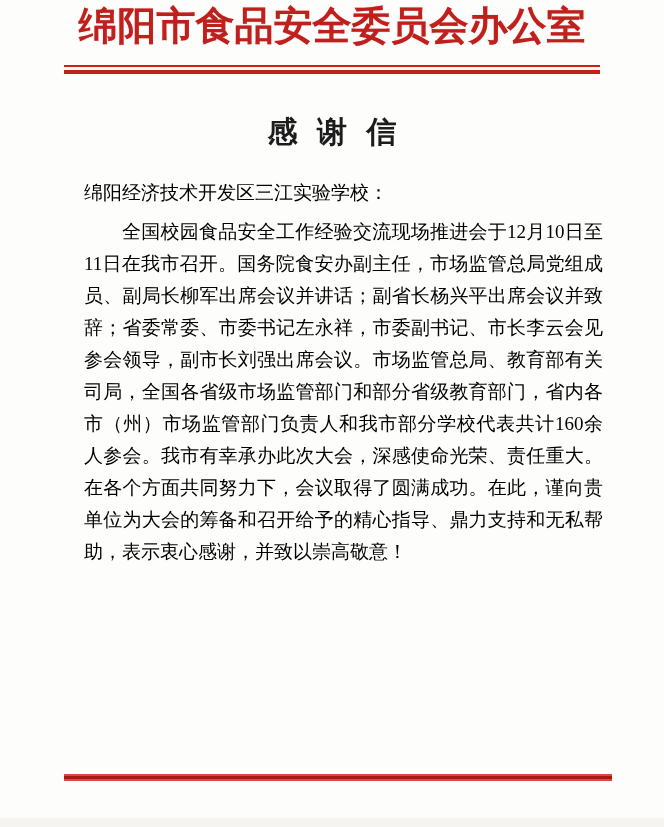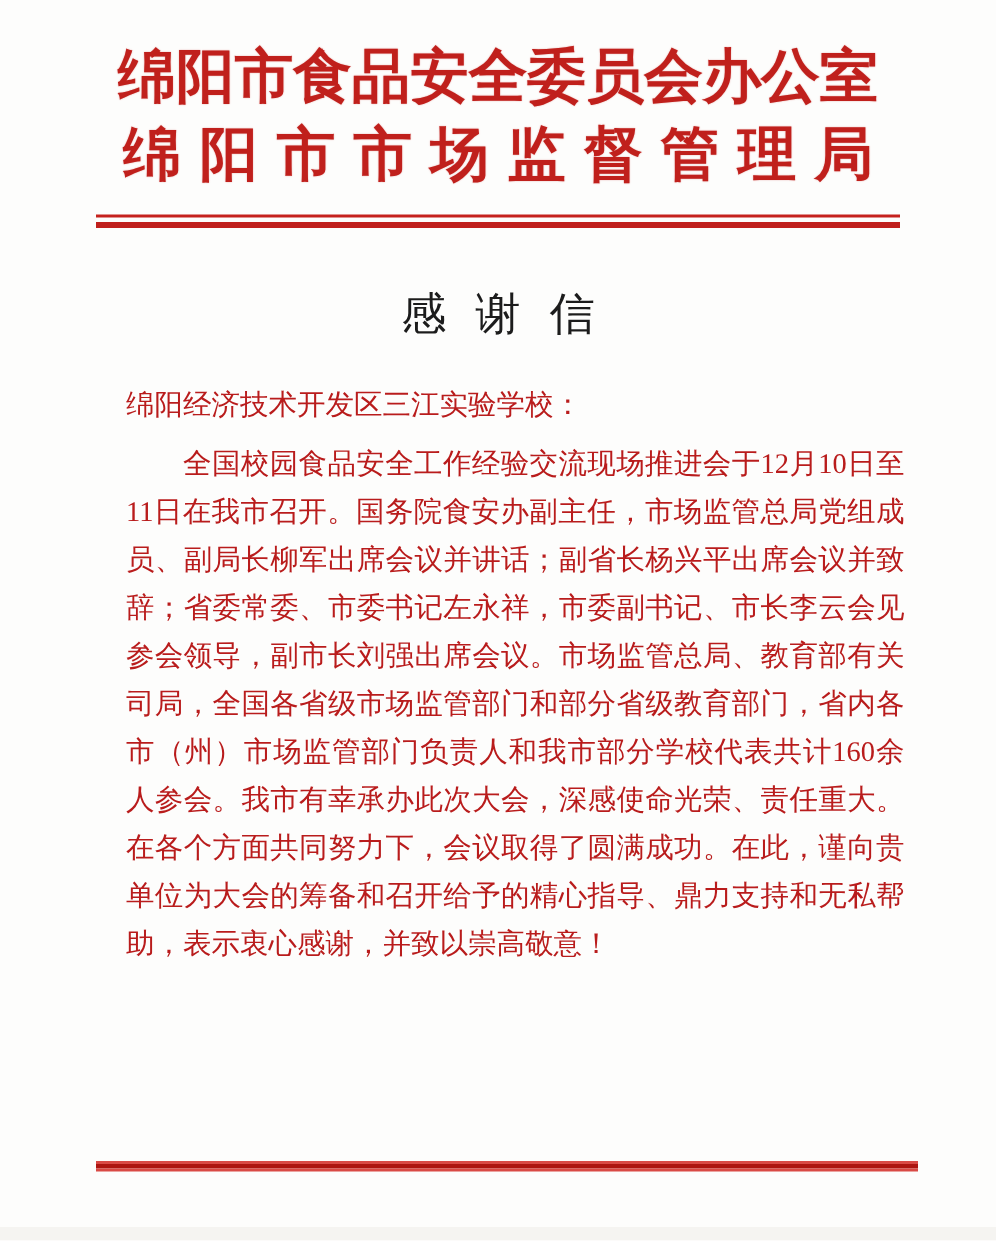--- a/index.html
+++ b/index.html
@@ -9,21 +9,21 @@
   }
   .page {
     position: relative;
     width: 664px;
     height: 827px;
     margin: 0;
     background: #fdfdfc;
     overflow: hidden;
   }
   
-  .letterhead { padding-top: 26px; }
+  .letterhead { }
   .org {
     color: #c0201c;
     font-weight: bold;
     text-align: center;
     line-height: 52px;
     font-size: 39px;
     letter-spacing: 0;
     text-shadow: 0 0 1px rgba(192,32,28,.45);
   }
   .org2 {
@@ -34,31 +34,31 @@
   }
   .rule-wrap { width: 536px; margin: 13px auto 0; }
   .rule-thin  { height: 2px; background: #c5221d; }
   .rule-gap   { height: 3px; background: transparent; }
   .rule-thick { height: 4px; background: #c0201c; }
   
   .title {
     margin: 37px 0 0 0;
     color: #1c1c1c;
     font-size: 30px;
-    font-weight: normal;
+    font-weight: bold;
     line-height: 42px;
     text-align: center;
     letter-spacing: 0.65em;
     text-indent: 0.65em;
   }
   
   .body-block {
     margin: 24px 0 0 84px;
     width: 519px;
-    color: #b91c1c;
+    color: #000000;
     font-size: 19px;
     line-height: 32px;
     text-align: justify;
   }
   .salutation { margin: 0 0 7px 0; }
   .para { margin: 0; text-indent: 2em; font-family: Liberation Serif, serif; }
   
   .bottom-rule { position: absolute; left: 64px; top: 774px; width: 548px; }
   .br-light { height: 2px; background: #d94a45; }
   .br-dark  { height: 3px; background: #ad1510; }
@@ -69,21 +69,20 @@
     background: #f5f4f1;
   }
 </style>
 </head>
 <body>
 
 <div class="page">
 
   <header class="letterhead">
     <div class="org org1">绵阳市食品安全委员会办公室</div>
-    <div class="org org2">绵阳市市场监督管理局</div>
     <div class="rule-wrap">
       <div class="rule-thin"></div>
       <div class="rule-gap"></div>
       <div class="rule-thick"></div>
     </div>
   </header>
 
   <h1 class="title">感谢信</h1>
 
   <main class="body-block">

